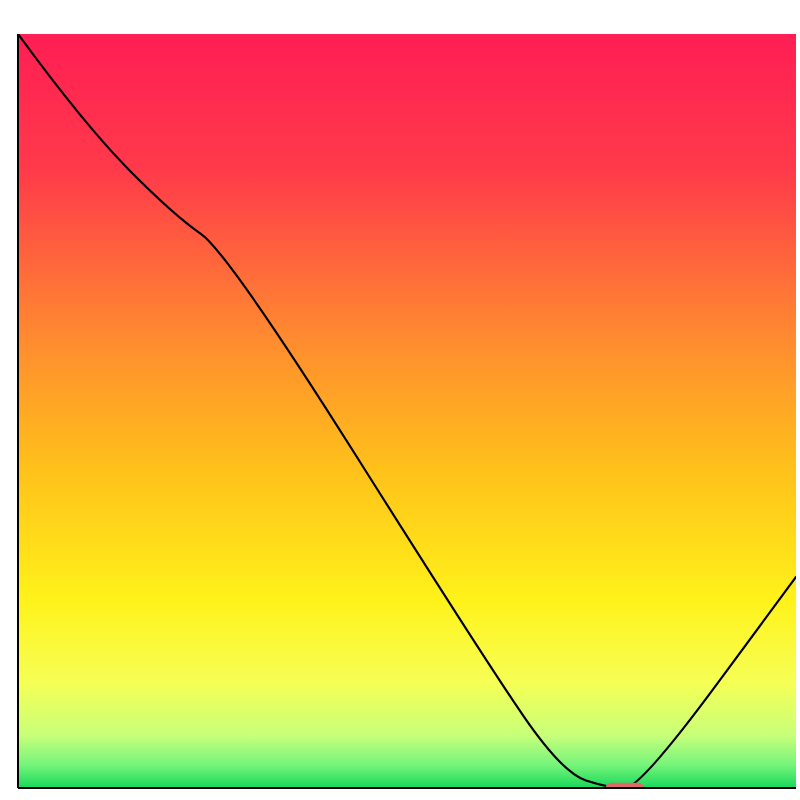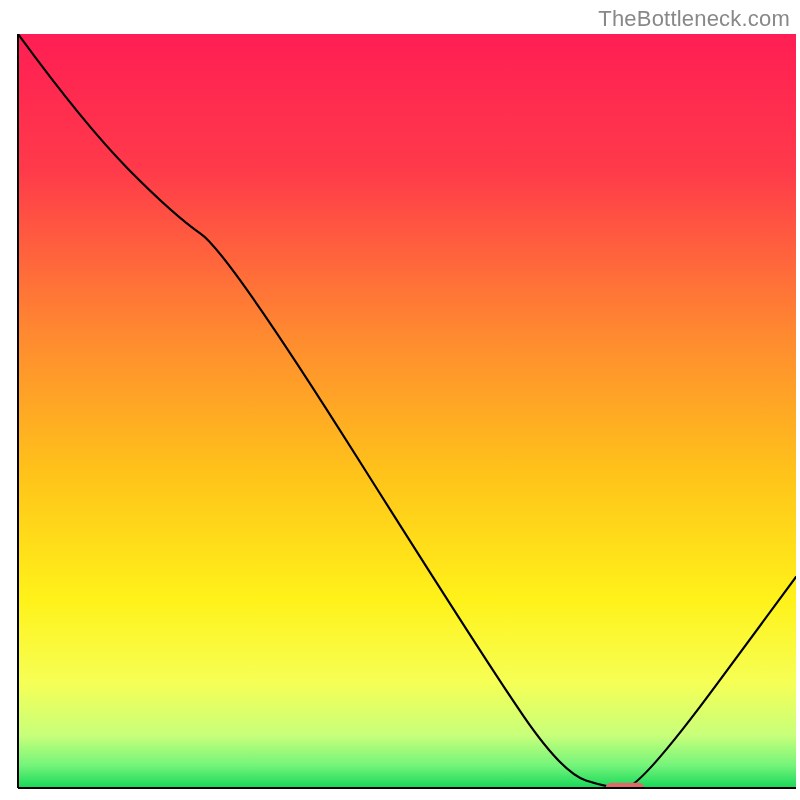--- a/index.html
+++ b/index.html
@@ -23,21 +23,20 @@
     font-size: 22px;
     font-weight: 500;
     letter-spacing: 0.2px;
   }
   svg { display: block; }
 </style>
 </head>
 <body>
 
 <div id="chart-container">
-  <div id="watermark">TheBottleneck.com</div>
 
   <svg id="chart-svg" width="800" height="800">
     <defs>
       <linearGradient id="bg-grad" x1="0" y1="0" x2="0" y2="1">
           <stop offset="0%" stop-color="#ff1e54"></stop>
           <stop offset="18%" stop-color="#ff3a4a"></stop>
           <stop offset="40%" stop-color="#ff8a30"></stop>
           <stop offset="57.99999999999999%" stop-color="#ffc21a"></stop>
           <stop offset="75%" stop-color="#fff21a"></stop>
           <stop offset="86%" stop-color="#f6ff55"></stop>

